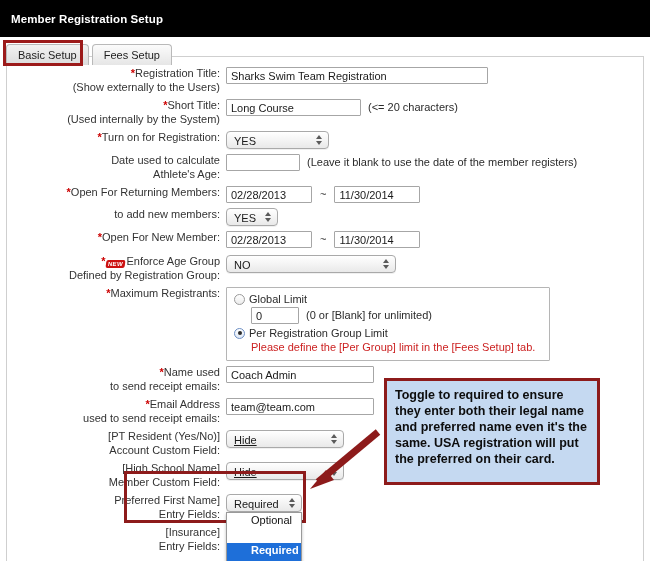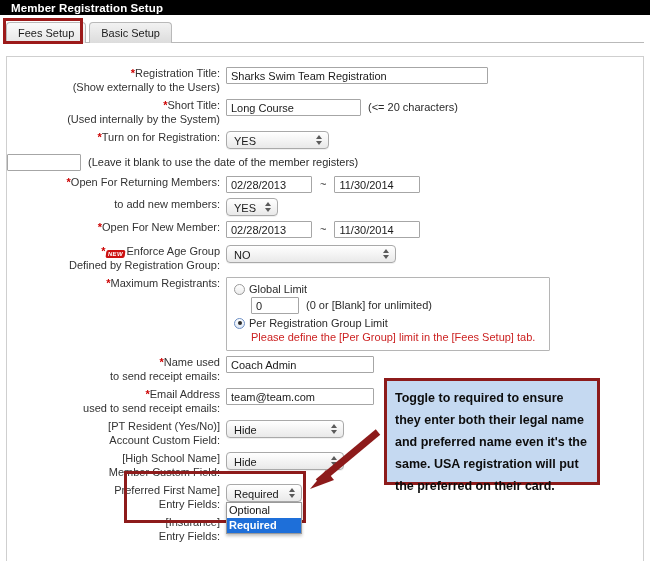--- a/index.html
+++ b/index.html
@@ -6,21 +6,21 @@
   body{
     width:650px;height:561px;overflow:hidden;
     background:#ffffff;
     font-family:"Liberation Sans", sans-serif;
     font-size:11px;
     color:#2b2b2b;
     position:relative;
   }
   
   .titlebar{
-    height:15px;background:#000000;color:#ffffff;
+    height:37px;background:#000000;color:#ffffff;
     display:flex;align-items:center;
     padding-left:11px;box-sizing:border-box;
   }
   .titlebar .t{font-size:11.5px;font-weight:bold;letter-spacing:.1px;}
 
   
   .tabstrip{
     position:relative;height:28px;background:#ffffff;
     padding-left:6px;box-sizing:border-box;
     display:flex;align-items:flex-end;
@@ -99,34 +99,34 @@
   }
   .sel .arr:before,.sel .arr:after{
     content:"";position:absolute;left:0;
     border-left:3.5px solid transparent;border-right:3.5px solid transparent;
   }
   .sel .arr:before{top:1px;border-bottom:4px solid #5a5a5a;}
   .sel .arr:after{bottom:1px;border-top:4px solid #5a5a5a;}
   .sel-yes{width:103px;}
   .sel-yes2{width:52px;}
   .sel-no{width:170px;}
-  .sel-hide{width:118px;}
+  .sel-hide{width:118px;text-decoration:underline;}
   .sel-req{width:76px;}
 
   
   .dd-wrap{position:relative;display:inline-block;}
   .dd-list{
     position:absolute;left:0;top:18px;width:76px;
     border:1px solid #9a9a9a;background:#ffffff;
     box-shadow:0 2px 3px rgba(0,0,0,.25);
     z-index:30;box-sizing:border-box;
   }
   .dd-item{
-    font-size:11px;line-height:15px;height:15px;
-    padding:0 2px;color:#111;white-space:nowrap;
+    font-size:11px;line-height:15px;height:30px;
+    padding:0 24px;color:#111;white-space:nowrap;
   }
   .dd-item.sel-on{background:#1e6fd9;color:#ffffff;font-weight:bold;}
 
   
   .grpbox{
     width:324px;border:1px solid #b5b5b5;background:#ffffff;
     padding:5px 7px 6px 7px;box-sizing:border-box;border-radius:1px;
   }
   .radio-line{display:flex;align-items:center;font-size:11px;color:#2b2b2b;margin-bottom:2px;}
   .radio{
@@ -149,47 +149,47 @@
     font-size:6px;font-weight:bold;color:#ffffff;background:#cc1111;
     border-radius:2px;padding:1px 2px;line-height:6px;letter-spacing:.3px;
     transform:skewX(-8deg);
   }
 
   
   .callout{
     position:absolute;left:384px;top:378px;width:216px;height:107px;
     background:#c5d9f1;border:3px solid #8d1b1b;box-sizing:border-box;
     padding:6px 8px;
-    font-size:12.5px;font-weight:bold;line-height:22px;color:#0d0d0d;
+    font-size:12.5px;font-weight:bold;line-height:16px;color:#0d0d0d;
     z-index:40;
   }
   .hl-box{
     position:absolute;left:124px;top:471px;width:182px;height:52px;
     border:3px solid #8d1b1b;box-sizing:border-box;z-index:25;
     pointer-events:none;
   }
   .arrow-svg{
     position:absolute;left:0;top:0;width:650px;height:561px;
     z-index:38;pointer-events:none;
   }
 </style>
 </head>
 <body>
 
 <div class="titlebar">
   <span class="t">Member Registration Setup</span>
 </div>
 
 <div class="tabstrip">
+  <div class="tab active">
+    <span>Basic Setup</span>
+  </div>
   <div class="tab">
     <span>Fees Setup</span>
   </div>
-  <div class="tab active">
-    <span>Basic Setup</span>
-  </div>
   <div class="tab-highlight"></div>
 </div>
 
 <div class="panel">
   <div class="rows">
 
     <div class="row">
       <div class="lab">
         <span class="req">*</span><span>Registration Title:</span>
         <span class="sub">(Show externally to the Users)</span>
@@ -216,20 +216,24 @@
       </div>
       <div class="fld">
         <div class="sel sel-yes">
           <span>YES</span>
           <span class="arr"></span>
         </div>
       </div>
     </div>
 
     <div class="row">
+      <div class="lab">
+        <span>Date used to calculate</span>
+        <span class="sub">Athlete's Age:</span>
+      </div>
       <div class="fld">
         <input class="txt w-age" value="" style="">
         <span class="hint">(Leave it blank to use the date of the member registers)</span>
       </div>
     </div>
 
     <div class="row">
       <div class="lab">
         <span class="req">*</span><span>Open For Returning Members:</span>
       </div>

